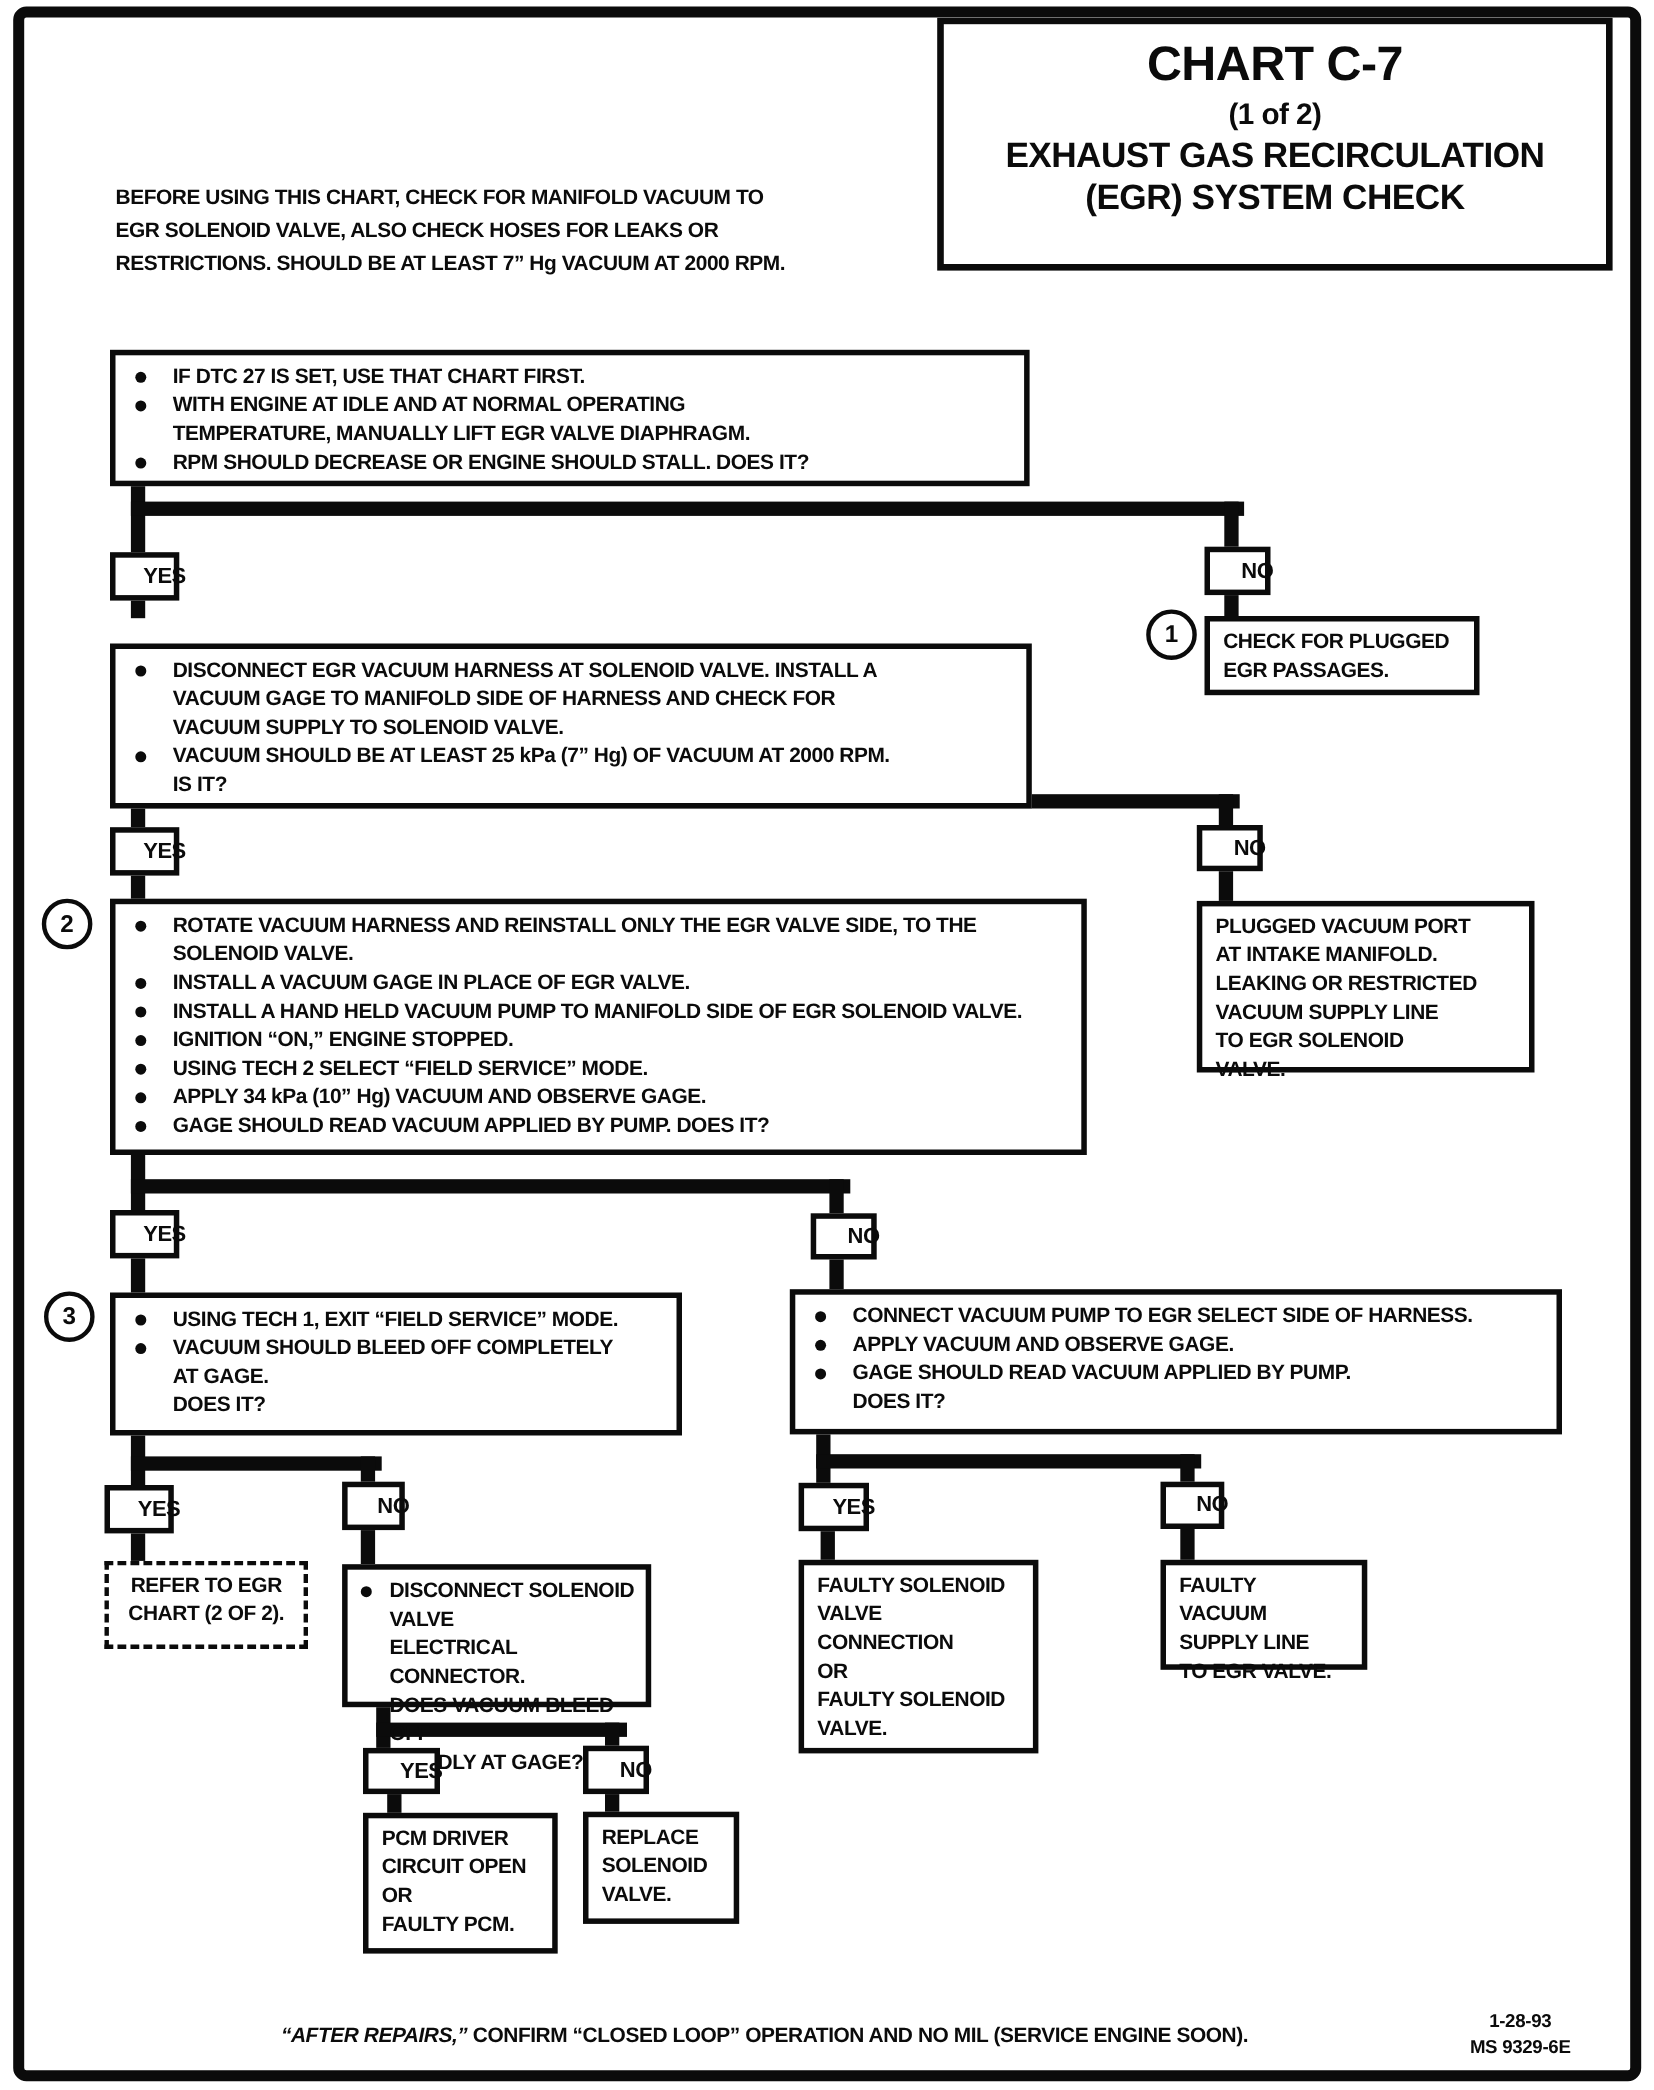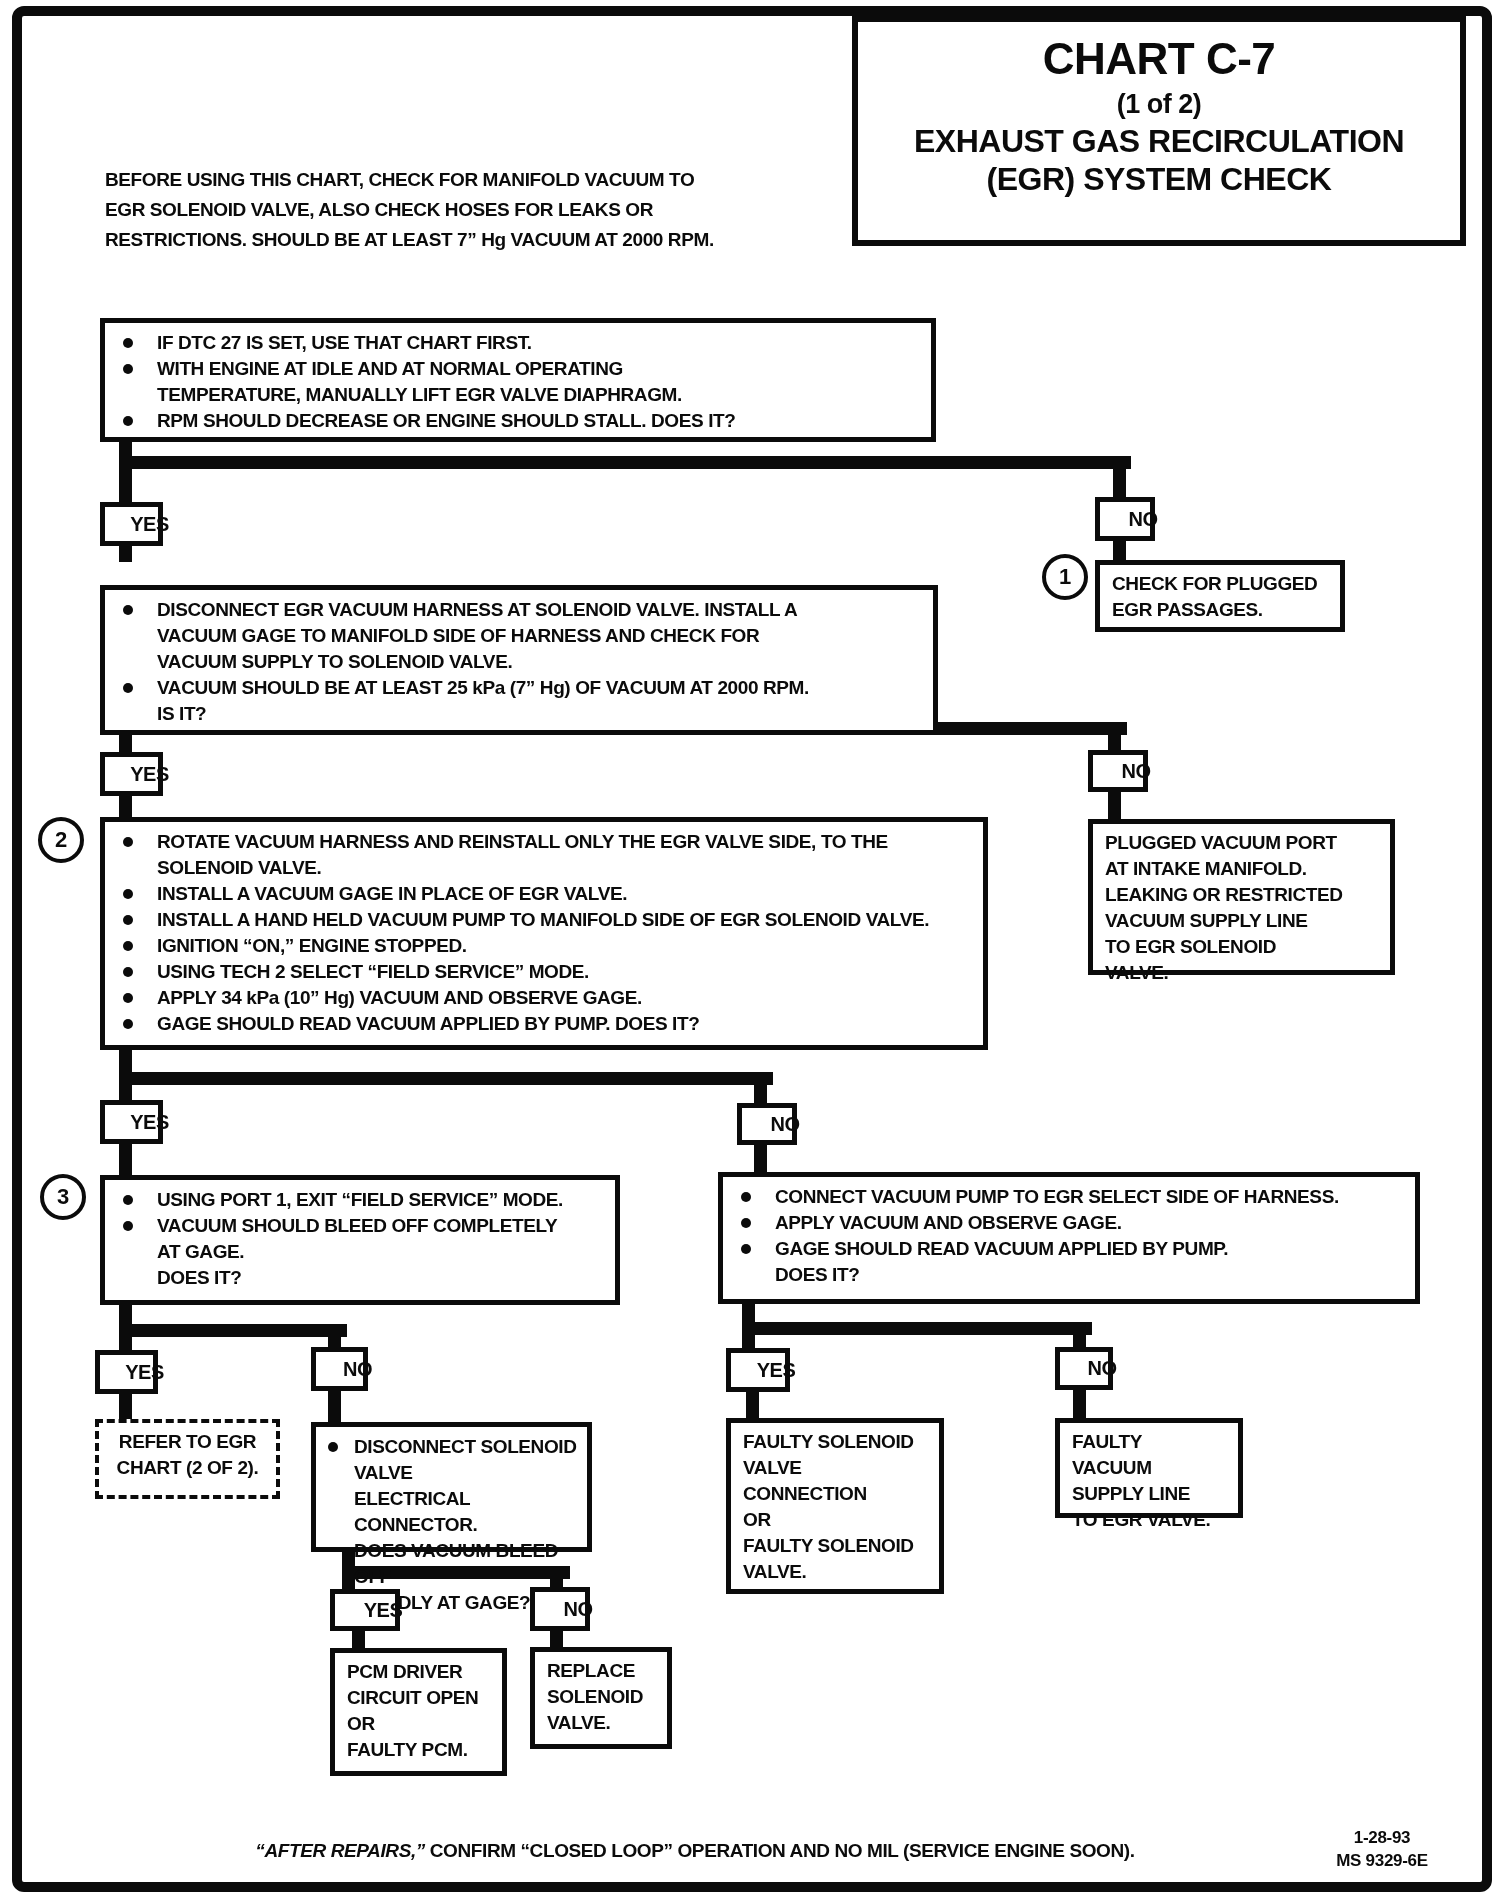--- a/index.html
+++ b/index.html
@@ -145,21 +145,21 @@
     <div class="item">
         <span class="bullet"></span>
         <span class="itext">GAGE SHOULD READ VACUUM APPLIED BY PUMP.  DOES IT?</span>
       </div>
   </div>
 
   <div class="circle" style="left:40px;top:1174px;">3</div>
   <div class="fbox" style="left:100px;top:1175px;width:520px;height:130px;">
     <div class="item">
         <span class="bullet"></span>
-        <span class="itext">USING PORT 1, EXIT “FIELD SERVICE” MODE.</span>
+        <span class="itext">USING TECH 1, EXIT “FIELD SERVICE” MODE.</span>
       </div>
     <div class="item">
         <span class="bullet"></span>
         <span class="itext">VACUUM SHOULD BLEED OFF COMPLETELY
 AT GAGE.
 DOES IT?</span>
       </div>
   </div>
 
   <div class="fbox" style="left:718px;top:1172px;width:702px;height:132px;">

